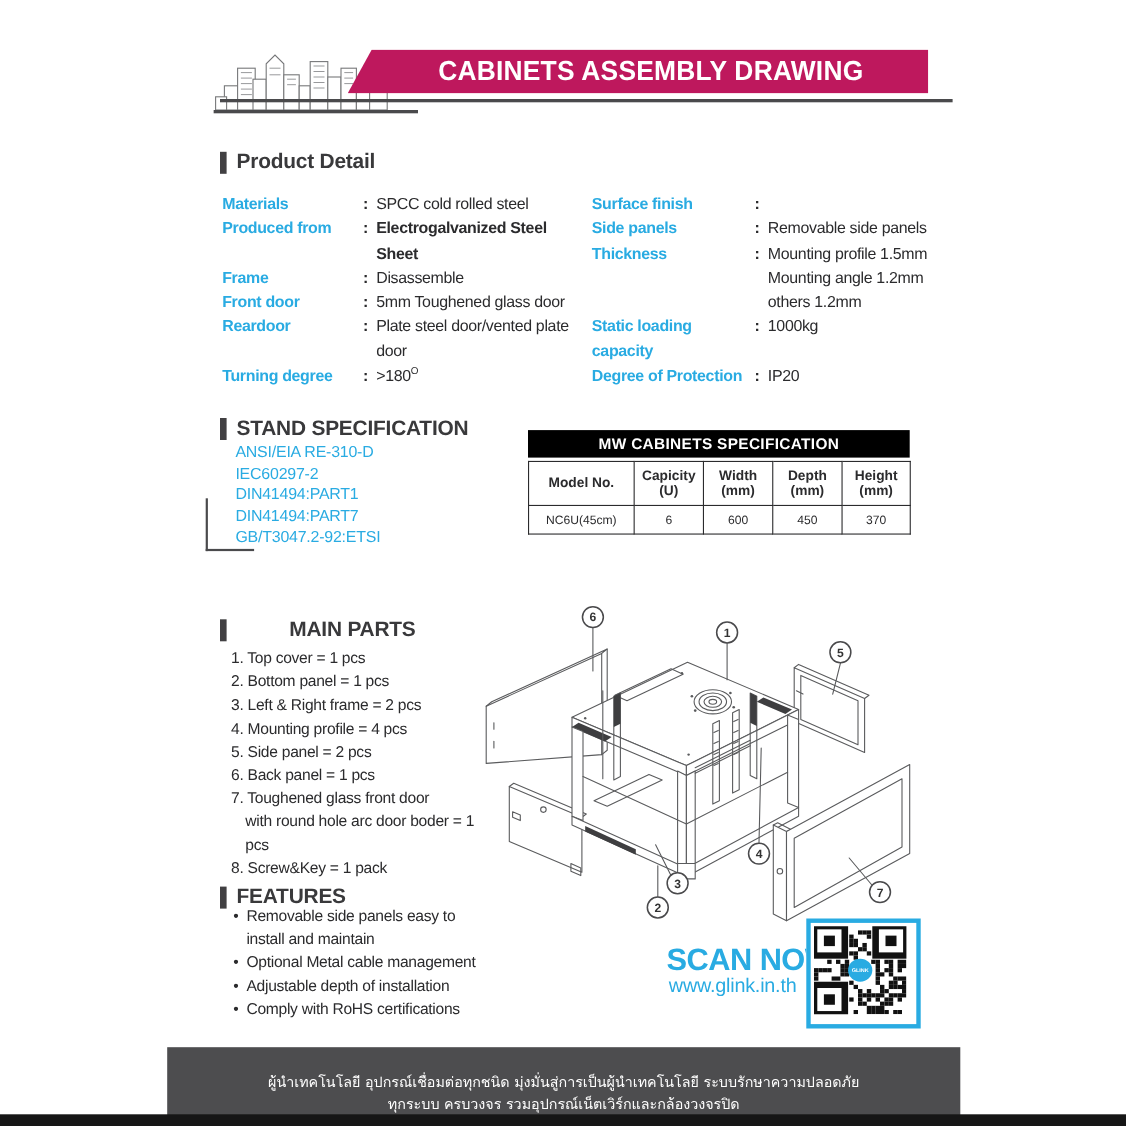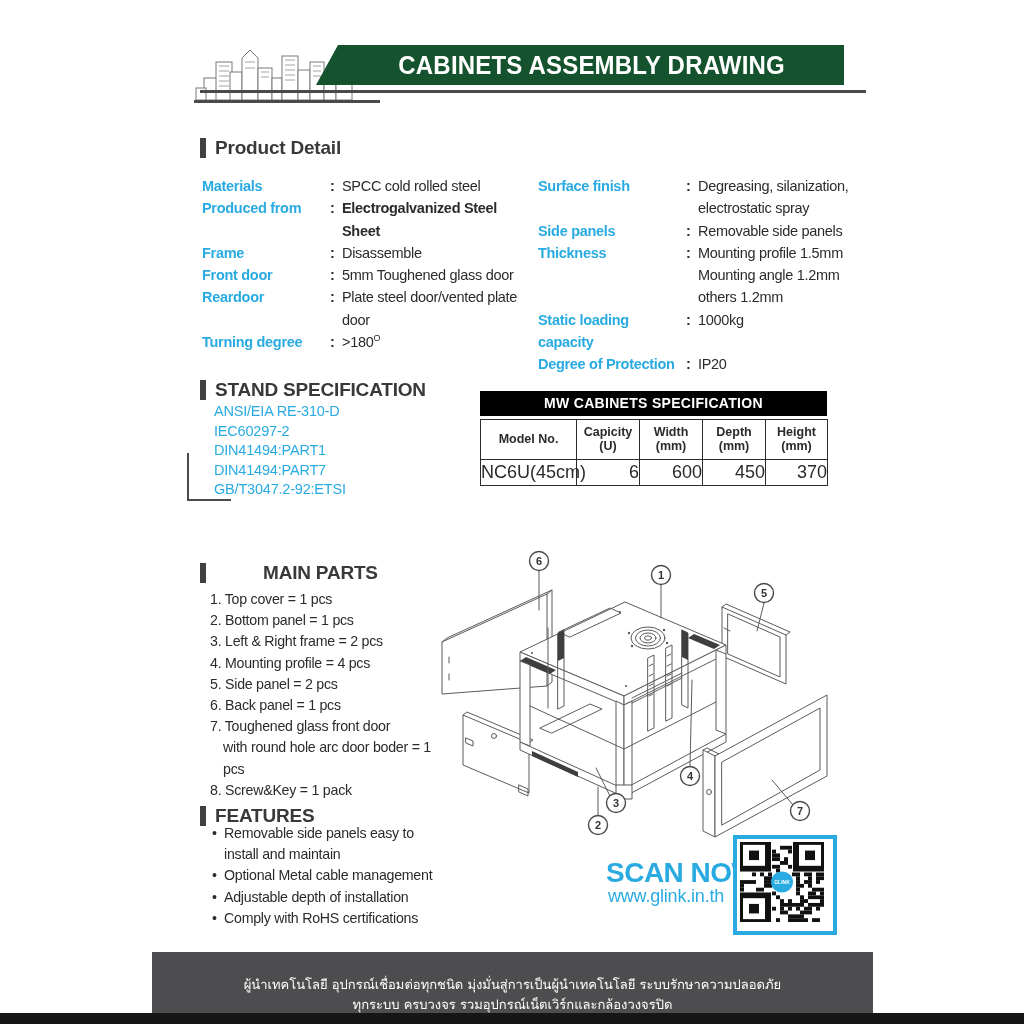--- a/index.html
+++ b/index.html
@@ -1,21 +1,21 @@
 <!DOCTYPE html>
 <html style="--accent: #29ABE2;"><head>
 <meta charset="utf-8">
 <style>
   html,body{margin:0;padding:0;background:#fff;}
   #page{position:relative;width:1024px;height:1024px;background:#ffffff;overflow:hidden;
         font-family:"Liberation Sans",sans-serif;color:#2b2b2d;}
 
   
   #skyline{position:absolute;left:194px;top:44px;}
-  #banner{position:absolute;left:316px;top:45px;width:528px;height:40px;background:#14532d;
+  #banner{position:absolute;left:316px;top:45px;width:528px;height:40px;background:#be185d;
           clip-path:polygon(22px 0,100% 0,100% 100%,0 100%);
           display:flex;align-items:center;justify-content:center;}
   #banner .t{color:#fff;font-weight:700;font-size:25px;letter-spacing:0.2px;padding-left:42px;
              white-space:nowrap;transform:scaleX(.96);transform-origin:left center;}
   #hline{position:absolute;left:200px;top:90px;width:666px;height:3px;background:#4a4a4c;}
 
   
   .sec{position:absolute;display:flex;align-items:center;}
   .secbar{width:6px;height:20px;background:#414042;margin-right:9px;}
   .sectxt{font-weight:700;font-size:19px;color:#39393b;letter-spacing:-0.2px;white-space:nowrap;}
@@ -37,21 +37,21 @@
   #std-bracket{position:absolute;left:187px;top:453px;width:42px;height:46px;
                border-left:2px solid #4a4a4c;border-bottom:2px solid #4a4a4c;}
 
   
   #spec{position:absolute;left:480px;top:391px;width:347px;}
   #spec .title{height:25px;line-height:25px;background:#000000;color:#fff;text-align:center;
                font-weight:700;font-size:14px;letter-spacing:0.3px;}
   #spec table{margin-top:3px;border-collapse:collapse;width:347px;table-layout:fixed;}
   #spec th,#spec td{border:1.6px solid #2b2b2d;text-align:center;vertical-align:middle;padding:0;}
   #spec th{height:39px;font-size:12.5px;line-height:13.5px;font-weight:700;}
-  #spec td{height:25px;font-size:18px;text-align:right;}
+  #spec td{height:25px;font-size:11px;}
 
   
   .plist{position:absolute;font-size:14.2px;line-height:21.2px;letter-spacing:-0.25px;}
   .plist .indent{padding-left:13px;}
   #feat-list .li{position:relative;padding-left:12px;}
   #feat-list .li.bullet::before{content:"\2022";position:absolute;left:0;top:0;}
 
   
   #scan-cta{position:absolute;left:606px;top:857px;color:var(--accent,#29ABE2);
             font-weight:700;font-size:28px;letter-spacing:-0.5px;}
@@ -143,22 +143,20 @@
       <span class="pdlabel">Turning degree</span>
       <span class="pdcolon">:</span>
       <span class="pdval"><span>&gt;180</span><sup>O</sup></span>
     </div>
   </div>
 
   <div id="pd-right" class="pdcol" style="left:538px;top:175px;width:336px;">
     <div class="pdrow">
       <span class="pdlabel">Surface finish</span>
       <span class="pdcolon">:</span>
-      <span class="pdval">Degreasing, silanization,
-electrostatic spray</span>
     </div>
     <div class="pdrow">
       <span class="pdlabel">Side panels</span>
       <span class="pdcolon">:</span>
       <span class="pdval">Removable side panels</span>
     </div>
     <div class="pdrow">
       <span class="pdlabel">Thickness</span>
       <span class="pdcolon">:</span>
       <span class="pdval">Mounting profile 1.5mm

